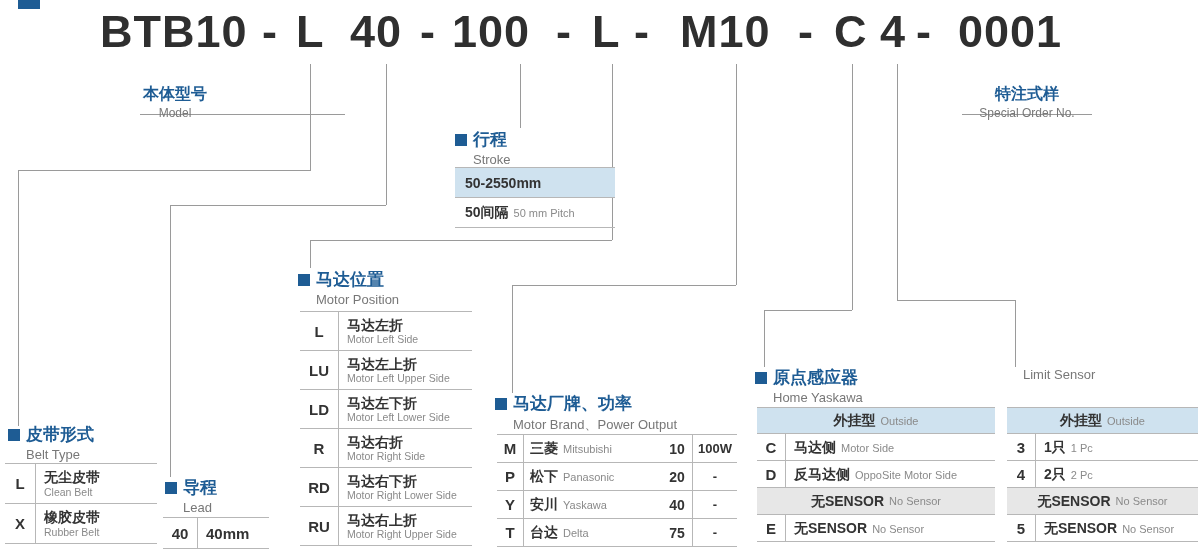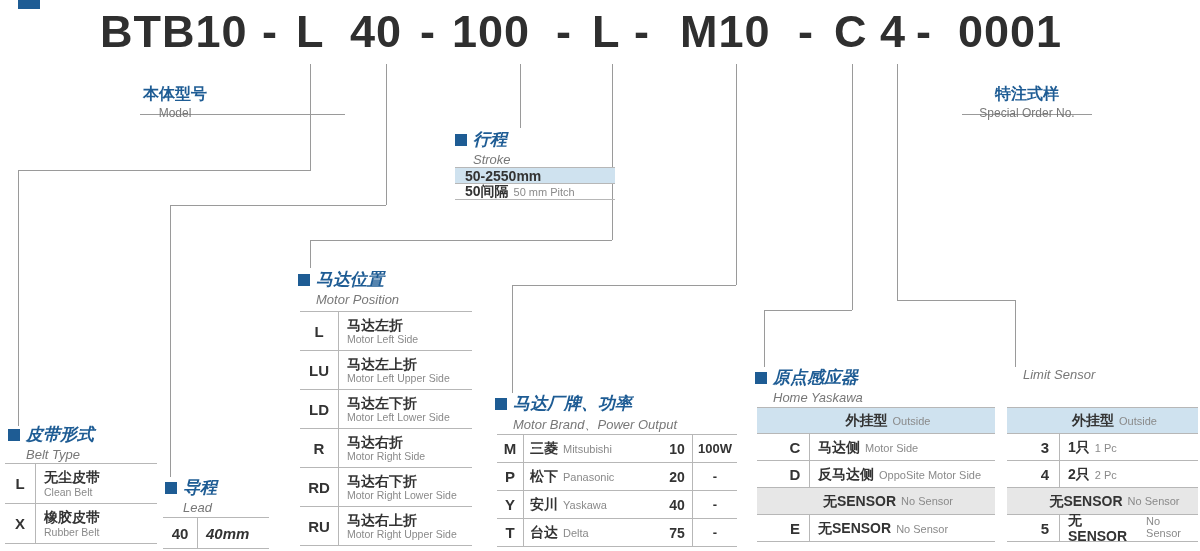--- a/index.html
+++ b/index.html
@@ -9,57 +9,57 @@
   html,body{margin:0;padding:0;background:#fff;}
   .canvas{position:relative;width:1200px;height:551px;background:#fff;overflow:hidden;
           font-family:"Liberation Sans",sans-serif;color:#333;}
   .chip{position:absolute;left:18px;top:0;width:22px;height:9px;background:var(--accent,#1e5c94);}
   .tseg{position:absolute;top:6px;font-size:45px;font-weight:600;color:#2f2f2f;letter-spacing:1px;white-space:pre;}
   .vl{position:absolute;width:1px;background:var(--line,#9a9a9a);}
   .hl{position:absolute;height:1px;background:var(--line,#9a9a9a);}
   .toplabel{position:absolute;text-align:center;}
   .t-zh{font-size:16px;font-weight:bold;color:var(--accent,#1e5c94);}
   .t-en{font-size:12px;color:#777;margin-top:1px;}
-  .heading{position:absolute;font-style:italic;}
+  .heading{position:absolute;}
   .h-zh{display:flex;align-items:center;gap:6px;font-size:17px;font-weight:bold;color:var(--accent,#1e5c94);}
   .sq{width:12px;height:12px;background:var(--accent,#1e5c94);flex:0 0 auto;}
   .h-en{font-size:13px;color:#777;margin-left:18px;margin-top:1px;}
   .tbl{position:absolute;border-top:1px solid var(--table_line,#b7b7b7);}
   .row{display:flex;align-items:center;border-bottom:1px solid var(--table_line,#b7b7b7);box-sizing:border-box;}
   .code{align-self:stretch;display:flex;align-items:center;justify-content:center;
         border-right:1px solid var(--table_line,#b7b7b7);font-size:15px;font-weight:bold;color:#333;flex:0 0 auto;}
   .desc{padding-left:8px;}
   .desc-inline{padding-left:8px;display:flex;align-items:baseline;}
   .d-zh{font-size:14px;font-weight:bold;color:#333;line-height:1.15;}
   .d-en{font-size:10.5px;color:#8a8a8a;line-height:1.15;}
   .d-en-inline{font-size:11px;color:#8a8a8a;margin-left:5px;}
   
   .stroke-tbl{width:160px;}
-  .stroke-tbl .row{height:16px;}
+  .stroke-tbl .row{height:30px;}
   .stroke-row1{background:var(--light_blue,#cfe2ef);padding-left:10px;font-size:14px;font-weight:bold;}
   .stroke-row2{padding-left:10px;}
   .mp-tbl{width:172px;}
   .mp-tbl .row{height:39px;}
   .mp-tbl .code{width:38px;}
   .belt-tbl{width:152px;}
   .belt-tbl .row{height:40px;}
   .belt-tbl .code{width:30px;}
   .lead-tbl{width:106px;}
   .lead-tbl .row{height:31px;}
   .lead-tbl .code{width:34px;}
-  .lead-val{padding-left:8px;font-size:15px;font-weight:bold;font-style:italic;}
+  .lead-val{padding-left:8px;font-size:15px;font-weight:bold;}
   .brand-tbl{width:240px;}
   .brand-tbl .row{height:28px;}
   .brand-tbl .code{width:26px;}
   .b-brand{flex:1;padding-left:6px;display:flex;align-items:baseline;min-width:0;}
   .b-pcode{width:30px;align-self:stretch;display:flex;align-items:center;justify-content:center;
            border-right:1px solid var(--table_line,#b7b7b7);font-size:14px;font-weight:bold;flex:0 0 auto;}
   .b-power{width:44px;align-self:stretch;display:flex;align-items:center;justify-content:center;
            font-size:13px;font-weight:bold;flex:0 0 auto;}
-  .sensor-tbl .row{height:27px;padding-left:24px;}
+  .sensor-tbl .row{height:27px;}
   .sensor-tbl .hdr-row{height:26px;justify-content:center;background:var(--light_blue,#cfe2ef);}
   .sensor-tbl .code{width:28px;}
   .home-tbl{width:238px;}
   .limit-tbl{width:191px;}
   .gray-row{background:var(--gray_row,#e7e7e7);justify-content:center;}
 </style>
 </head>
 <body>
 
 <div class="canvas">

